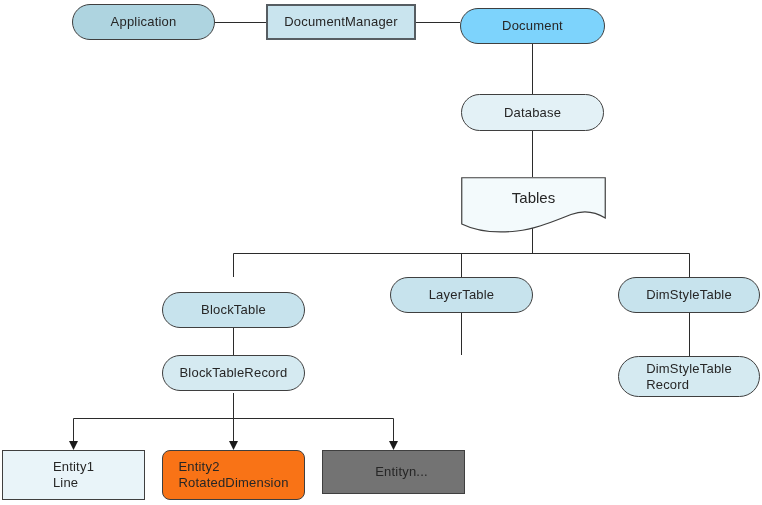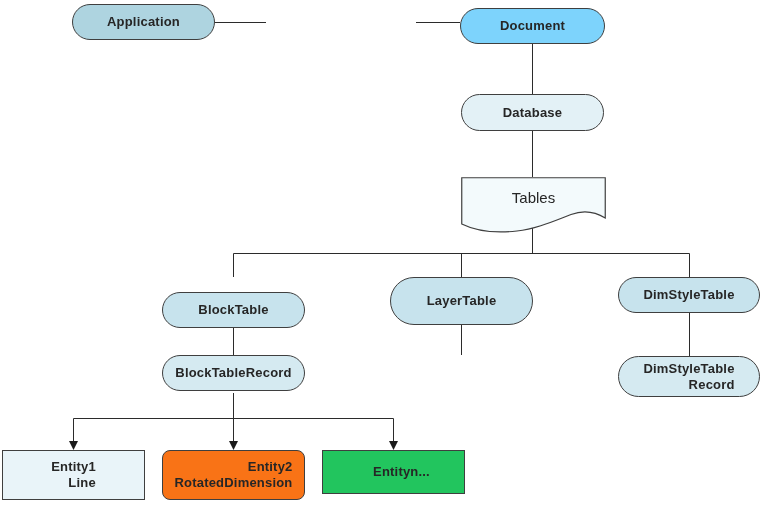--- a/index.html
+++ b/index.html
@@ -4,21 +4,21 @@
 <style>
   html,body{margin:0;padding:0;background:#ffffff;}
   .canvas{
     position:relative;width:762px;height:505px;background:#ffffff;overflow:hidden;
     font-family:"Liberation Sans", sans-serif;
   }
   .layer{position:absolute;left:0;top:0;width:762px;height:505px;}
   .node{
     position:absolute;display:flex;align-items:center;justify-content:center;
     box-sizing:border-box;border:1px solid #3f3f3f;background:#dfeef5;
-    z-index:2;text-align:right;font-weight:bold;
+    z-index:2;text-align:left;
   }
   .stadium{border-radius:999px;}
   .rect{border-radius:0;}
   .node .label{
     font-size:13px;color:#262626;line-height:16px;white-space:pre-line;
     letter-spacing:0.2px;
   }
   .thick-border{border:2px solid #565d62;}
   .tables-shape{position:absolute;z-index:2;}
   svg{display:block;}
@@ -56,39 +56,42 @@
     <line x1="393.5" y1="418.5" x2="393.5" y2="442"></line>
     <polygon class="arrowhead" points="69,441 78,441 73.5,450"></polygon>
     <polygon class="arrowhead" points="229,441 238,441 233.5,450"></polygon>
     <polygon class="arrowhead" points="389,441 398,441 393.5,450"></polygon>
   </svg>
 
   <div class="node stadium" style="left: 72px; top: 4px; width: 143px; height: 36px; background-color: rgb(174, 212, 224);">
     <span class="label">Application</span>
   </div>
 
+  <div class="node rect thick-border" style="left: 266px; top: 4px; width: 150px; height: 36px; background-color: rgb(201, 228, 238);">
+    <span class="label">DocumentManager</span>
+  </div>
 
   <div class="node stadium" style="left: 460px; top: 8px; width: 145px; height: 36px; background-color: #7dd3fc;">
     <span class="label">Document</span>
   </div>
 
   <div class="node stadium" style="left: 461px; top: 94px; width: 143px; height: 37px; background-color: rgb(227, 241, 246);">
     <span class="label">Database</span>
   </div>
 
   <svg class="tables-shape" style="left:461px;top:177px" width="145" height="58" viewBox="0 0 145 58">
     <path class="doc-outline" d="M 0.75,0.75 L 144.25,0.75 L 144.25,41 C 133,34 122,33 110,37.5 C 93,44 75,52 56,54 C 38,56 17,55 0.75,47 Z" style="fill: rgb(243, 250, 252);"></path>
   </svg>
   <div class="tables-label">Tables</div>
 
   <div class="node stadium" style="left: 162px; top: 292px; width: 143px; height: 36px; background-color: rgb(199, 227, 237);">
     <span class="label">BlockTable</span>
   </div>
 
-  <div class="node stadium" style="left: 390px; top: 277px; width: 143px; height: 48px; background-color: rgb(199, 227, 237);">
+  <div class="node stadium" style="left: 390px; top: 277px; width: 143px; height: 36px; background-color: rgb(199, 227, 237);">
     <span class="label">LayerTable</span>
   </div>
 
   <div class="node stadium" style="left: 618px; top: 277px; width: 142px; height: 36px; background-color: rgb(199, 227, 237);">
     <span class="label">DimStyleTable</span>
   </div>
 
   <div class="node stadium" style="left: 162px; top: 355px; width: 143px; height: 36px; background-color: rgb(213, 234, 241);">
     <span class="label">BlockTableRecord</span>
   </div>
@@ -102,17 +105,17 @@
   <div class="node rect" style="left: 2px; top: 450px; width: 143px; height: 50px; background-color: rgb(233, 244, 249);">
     <span class="label">Entity1
 Line</span>
   </div>
 
   <div class="node rect" style="left: 162px; top: 450px; width: 143px; height: 50px; background-color: #f97316; border-radius: 8px;">
     <span class="label">Entity2
 RotatedDimension</span>
   </div>
 
-  <div class="node rect" style="left: 322px; top: 450px; width: 143px; height: 44px; background-color: #22c55e; padding-left: 16px;">
+  <div class="node rect" style="left: 322px; top: 450px; width: 143px; height: 44px; background-color: #737373; padding-left: 16px;">
     <span class="label">Entityn...</span>
   </div>
 
 </div>
 
 </body></html>

